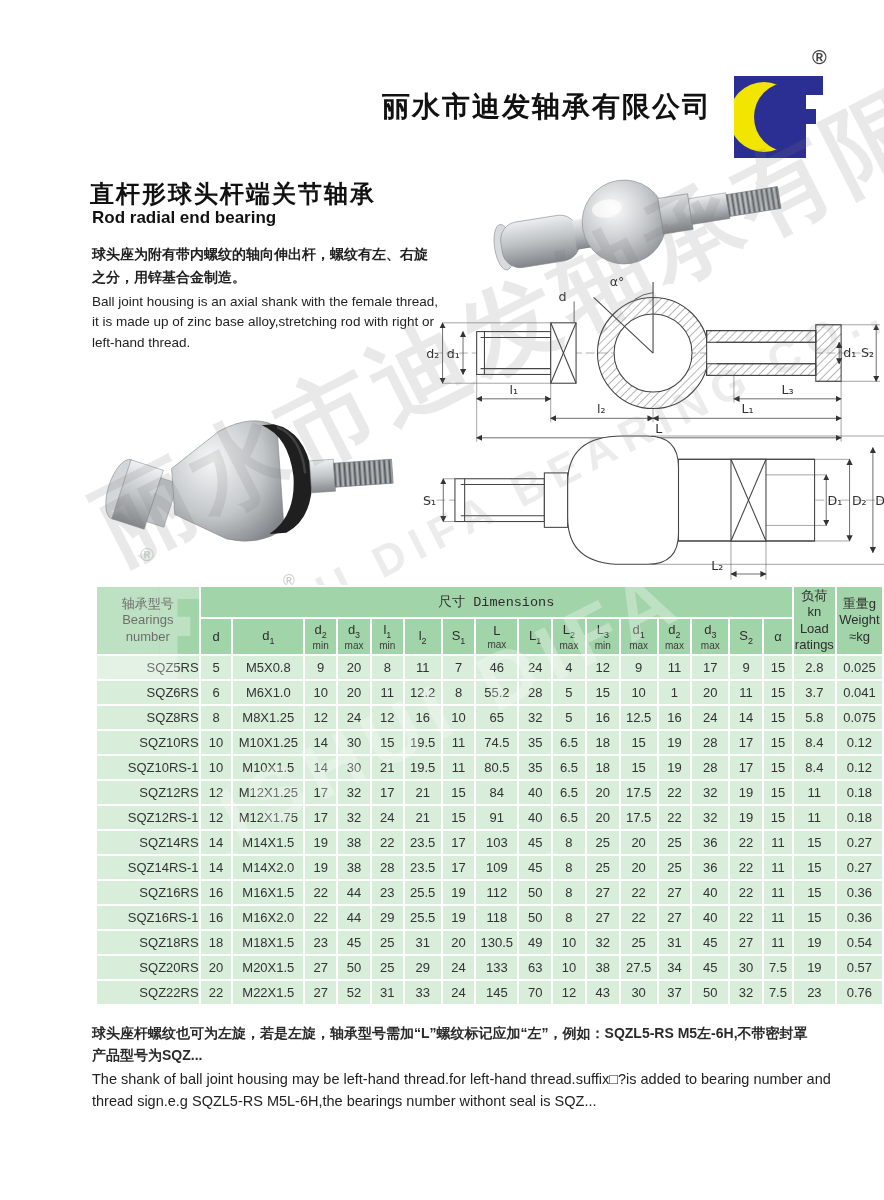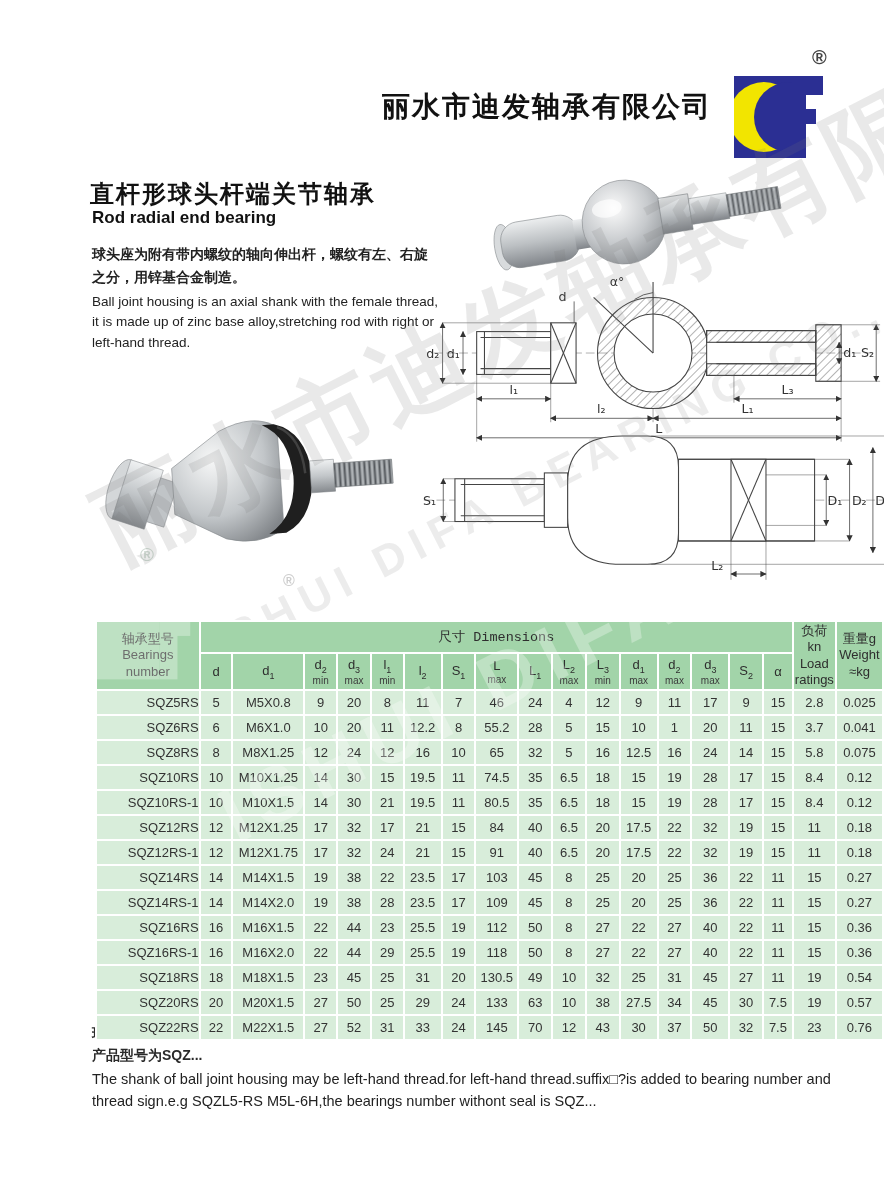--- a/index.html
+++ b/index.html
@@ -28,21 +28,21 @@
   .wm-en{left:180px;top:640px;font-size:44px;letter-spacing:9px;color:rgba(130,130,130,.15);
          transform:rotate(-27deg);transform-origin:left center;}
   .wm-reg-a{left:283px;top:572px;font-size:16px;color:rgba(90,90,90,.30);}
   .wm-reg-b{left:140px;top:544px;font-size:19px;color:rgba(120,150,130,.35);}
   .table-wm-clip{left:95px;top:585px;width:784px;height:432px;overflow:hidden;pointer-events:none;z-index:6;}
   .wm-table-text{position:absolute;left:130px;top:190px;font-size:78px;letter-spacing:10px;font-weight:bold;
          color:rgba(255,255,255,.30);transform:rotate(-27deg);transform-origin:left center;white-space:nowrap;}
   .wm-df{position:absolute;left:-12px;top:-18px;opacity:.30;}
   
   .spec-table{left:95px;top:585px;z-index:4;}
-  table{border-collapse:collapse;table-layout:fixed;margin-top:35px;}
+  table{border-collapse:collapse;table-layout:fixed;}
   th,td{border:2px solid #fff;text-align:center;vertical-align:middle;overflow:hidden;}
   thead th{background:var(--table-header-green,#a2d4a9);color:#2e2e2e;font-weight:normal;}
   .hdr-span{white-space:pre-line;font-size:13px;line-height:1.25;}
   .dims-label{font-size:13.5px;height:28px;font-family:Liberation Mono, monospace;}
   .col-main{font-size:13px;}
   .col-main sub{font-size:9px;}
   .col-lim{font-size:10px;color:#3c3c3c;margin-top:1px;}
   tbody td{background:var(--table-row-green,#d8edda);font-size:13px;color:#333;height:23px;padding:0;}
   td.model-cell{text-align:right;padding-left:9px;}
   

